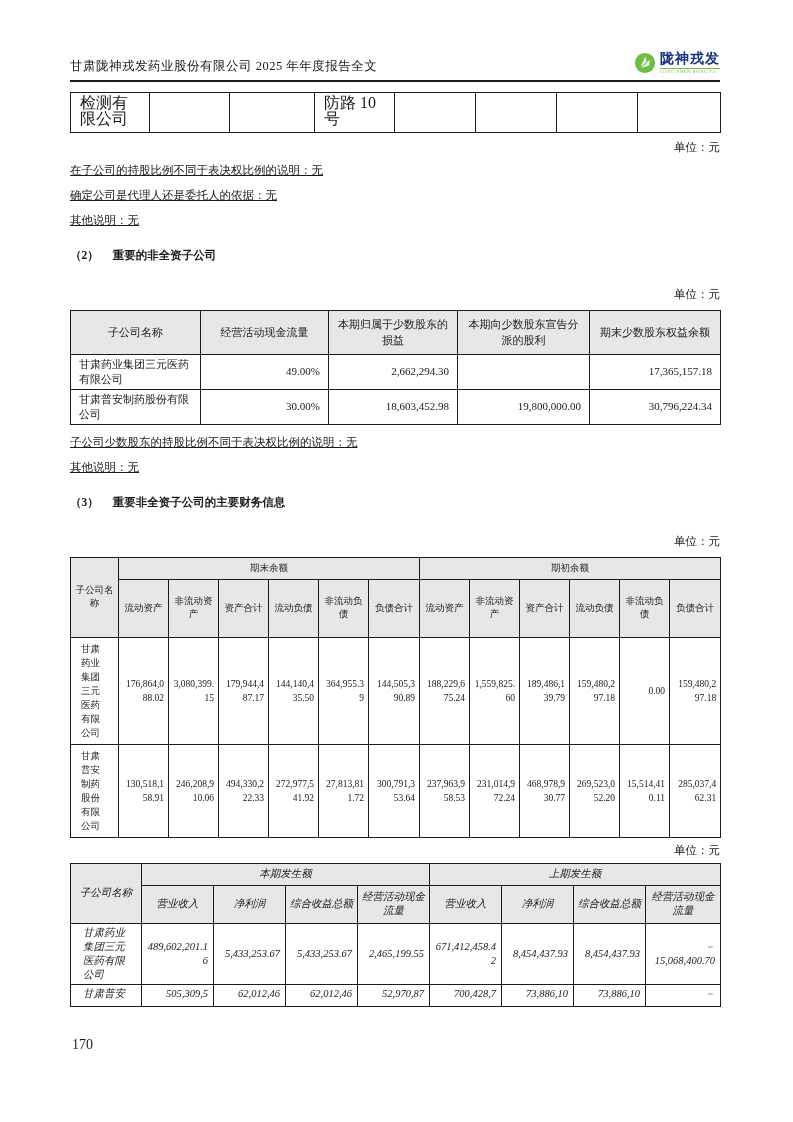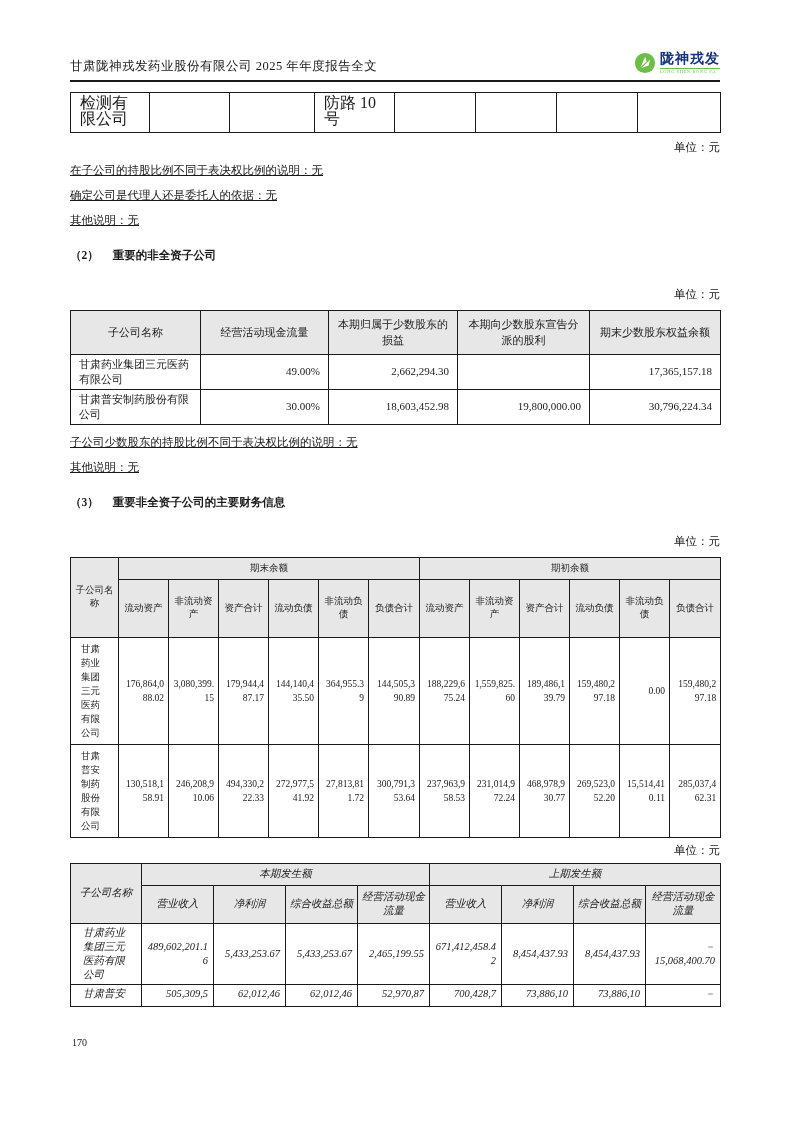--- a/index.html
+++ b/index.html
@@ -59,21 +59,21 @@
   .t-c { margin-top:5px; font-size:10.5px; }
   .t-c .hdr { padding:2px 3px; line-height:14px; }
   .t-c .g-row { height:22px; }
   .t-c .s-row .hdr { height:38px; }
   .t-c td { padding:2px 5px; line-height:14px;font-style:italic; }
   .t-c .name { text-align:left; padding:2px 12px; word-break:break-all; }
   .t-c .num { text-align:right; word-break:break-all; }
   .t-c .pre { white-space:pre-line; }
   .t-c .clip-row td { height:22px; max-height:22px; overflow:hidden; vertical-align:top; }
 
-  .page-number { font-size:10px; margin-top:30px; margin-left:2px; }
+  .page-number { font-size:14px; margin-top:30px; margin-left:2px; }
 </style>
 </head>
 <body>
 
 <div class="page">
   <div class="content">
 
     <div class="header-row">
       <div class="doc-title">甘肃陇神戎发药业股份有限公司 2025 年年度报告全文</div>
       <div class="logo">

